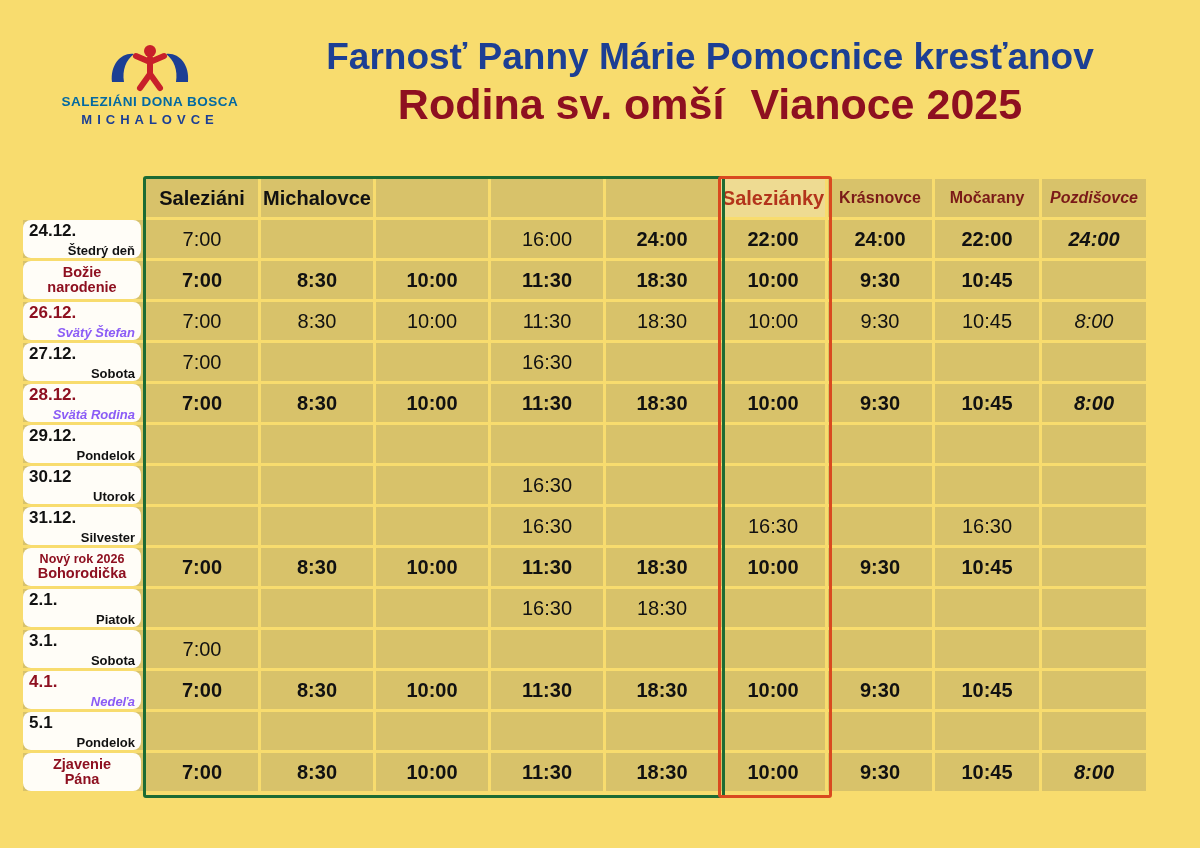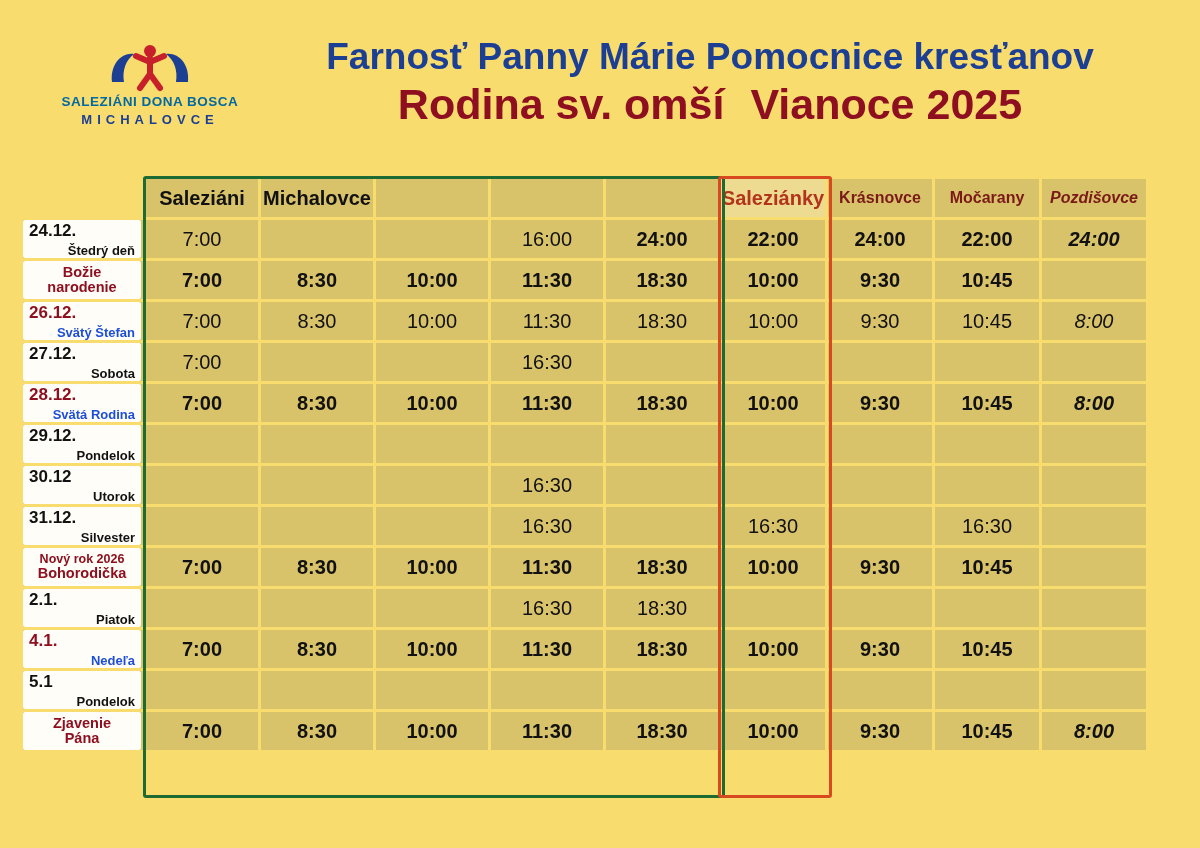--- a/index.html
+++ b/index.html
@@ -58,30 +58,30 @@
     color:#111;
     background:#d8c26a;
   }
   
   td.daycell{
     width:120px;background:#fffdf5;position:relative;padding:0;border:none;
     height:38px;
   }
   .daybox{
     width:118px;height:38px;background:#fffdf7;position:relative;
-    border-radius:2px;
+    border-radius:8px;
   }
   .dnum{
     position:absolute;left:6px;top:1px;font-size:17px;font-weight:bold;color:#111;
   }
   .dnum.red{color:#8e1020;}
   .dname{
     position:absolute;right:6px;bottom:0px;font-size:13px;font-weight:bold;color:#111;
   }
-  .dname.red{color:#1d4ed8;}
+  .dname.red{color:#8b5cf6;font-style:italic;}
   .dcenter{
     position:absolute;left:0;right:0;top:0;bottom:0;display:flex;flex-direction:column;
     align-items:center;justify-content:center;line-height:1.05;
   }
   .dcenter span{font-size:14.5px;font-weight:bold;color:#8e1020;}
   .dcenter span.small{font-size:12.5px;}
 
   
   .t{font-size:20px;}
   .red{color:#8e1020;font-weight:bold;}
@@ -325,20 +325,37 @@
           <td class="sal t blk" style="width: 112px;">16:30</td>
           <td class="sal t blk" style="width: 112px;">18:30</td>
           <td class="salk t empty" style="width: 104px;"></td>
           <td class="kras t empty" style="width: 104px;"></td>
           <td class="moc t empty" style="width: 104px;"></td>
           <td class="poz t empty" style="width: 104px;"></td>
         </tr>
         <tr>
           <td class="daycell">
             <div class="daybox">
+              <div class="dnum">3.1.</div>
+              <div class="dname">Sobota</div>
+            </div>
+          </td>
+          <td class="sal t blk" style="width: 112px;">7:00</td>
+          <td class="sal t empty" style="width: 112px;"></td>
+          <td class="sal t empty" style="width: 112px;"></td>
+          <td class="sal t empty" style="width: 112px;"></td>
+          <td class="sal t empty" style="width: 112px;"></td>
+          <td class="salk t empty" style="width: 104px;"></td>
+          <td class="kras t empty" style="width: 104px;"></td>
+          <td class="moc t empty" style="width: 104px;"></td>
+          <td class="poz t empty" style="width: 104px;"></td>
+        </tr>
+        <tr>
+          <td class="daycell">
+            <div class="daybox">
               <div class="dnum red">4.1.</div>
               <div class="dname red">Nedeľa</div>
             </div>
           </td>
           <td class="sal t red" style="width: 112px;">7:00</td>
           <td class="sal t red" style="width: 112px;">8:30</td>
           <td class="sal t red" style="width: 112px;">10:00</td>
           <td class="sal t red" style="width: 112px;">11:30</td>
           <td class="sal t red" style="width: 112px;">18:30</td>
           <td class="salk t red" style="width: 104px;">10:00</td>

